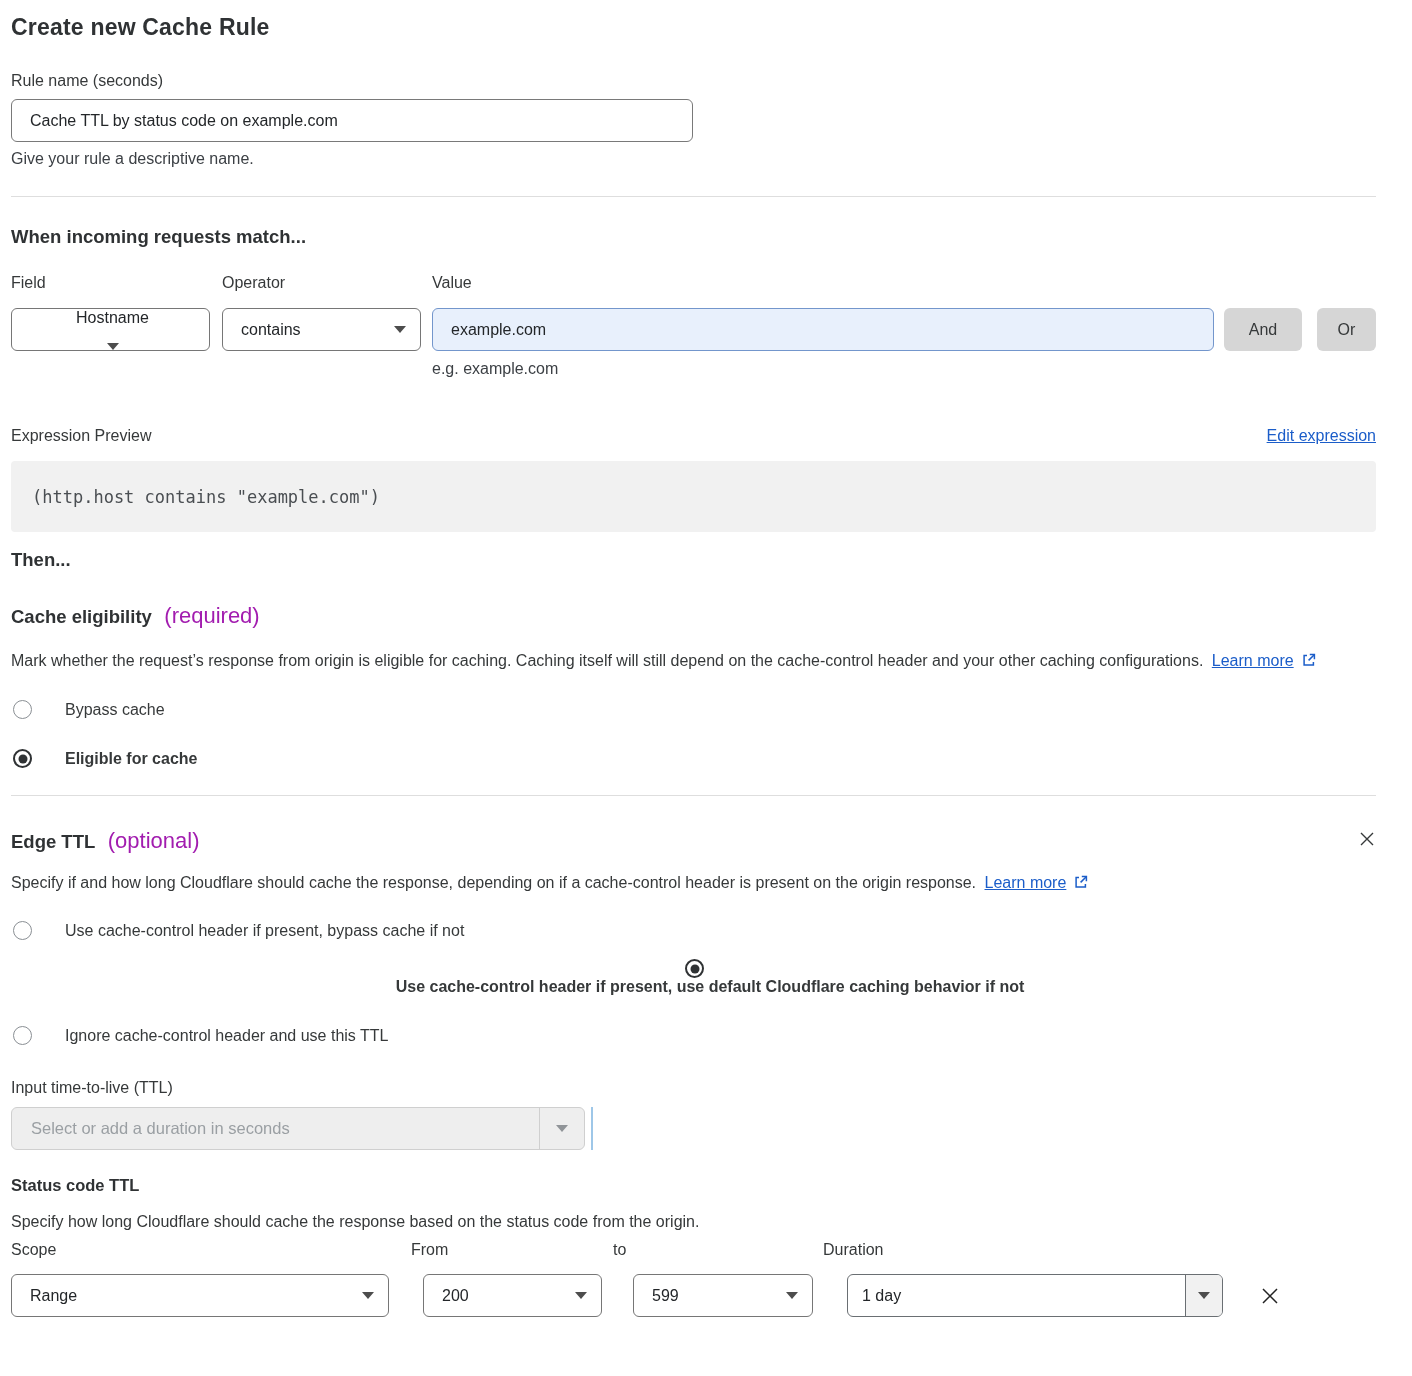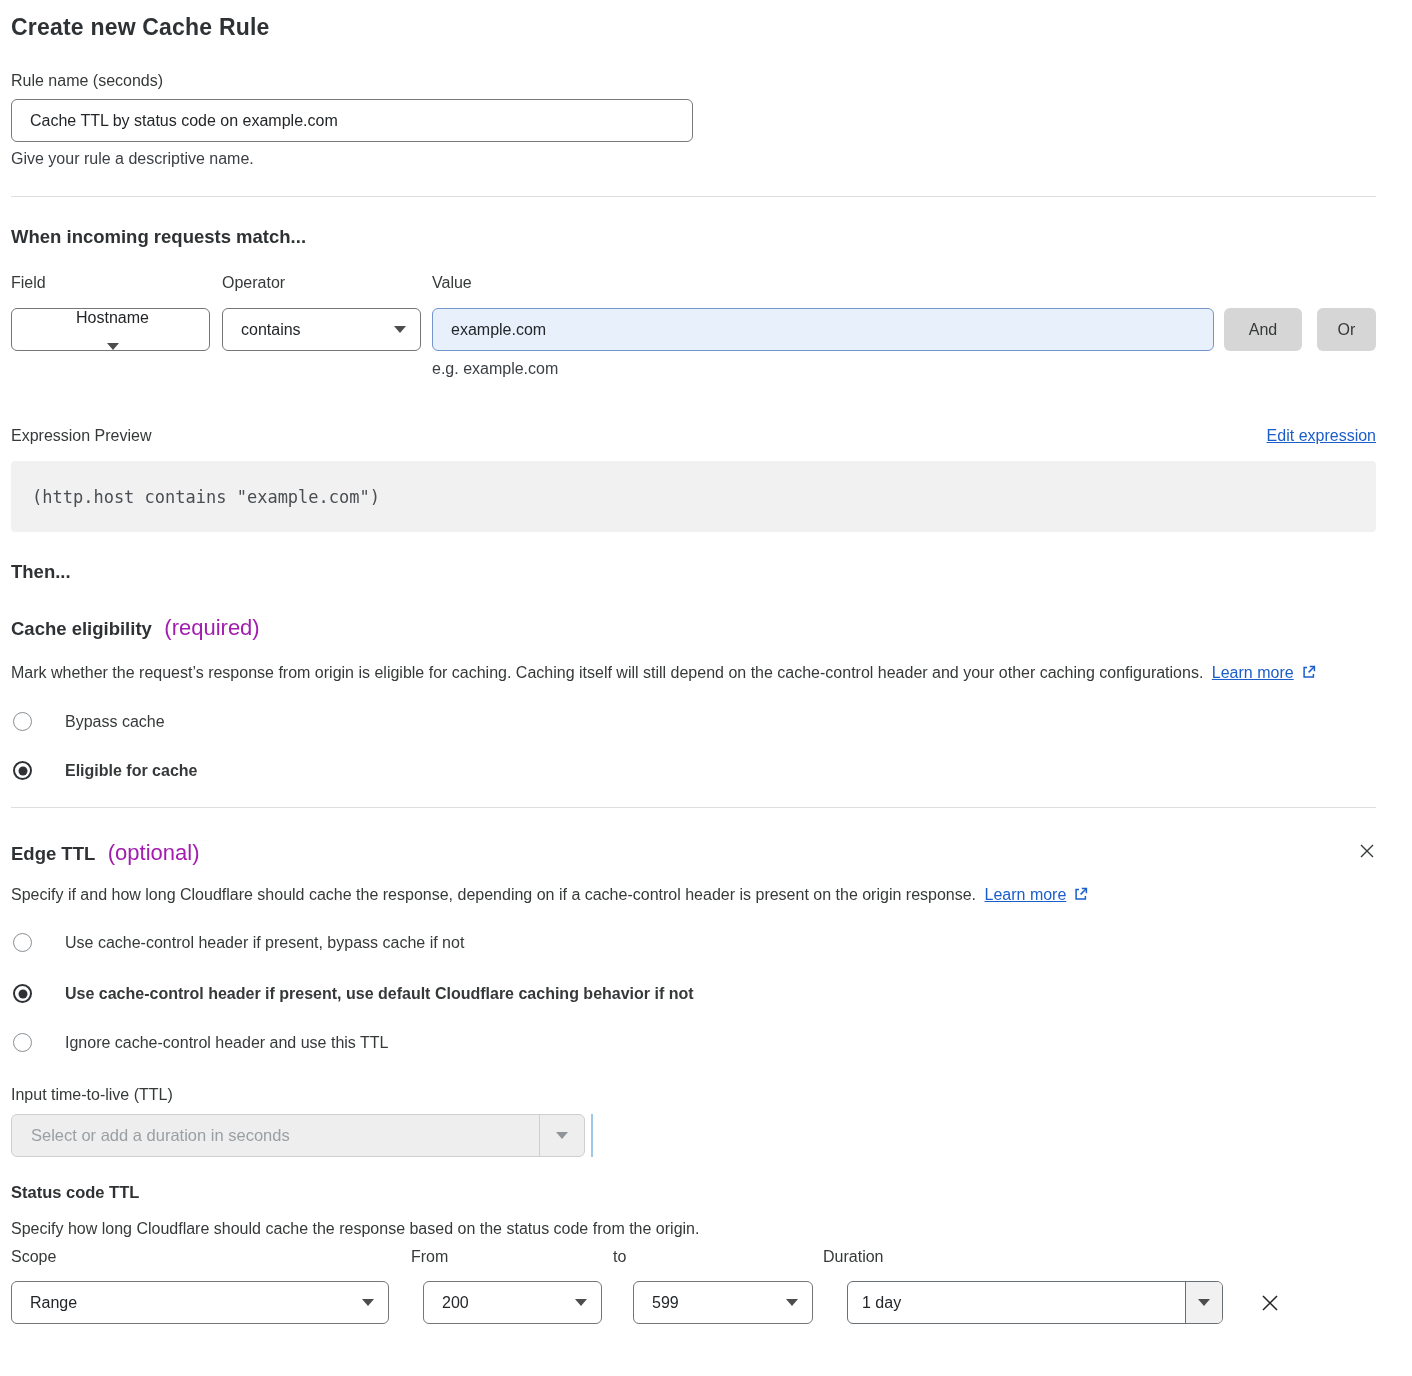--- a/index.html
+++ b/index.html
@@ -157,21 +157,21 @@
 <div class="row" style="margin-top:49px; justify-content:space-between; align-items:baseline;">
   <div class="label">Expression Preview</div>
   <span class="link">Edit expression</span>
 </div>
 
 <div class="code-block" style="margin-top:16px;">
   <span class="code-text">(http.host contains "example.com")</span>
 </div>
 
 
-<div class="h2" style="margin-top:29px;">Then...</div>
+<div class="h2" style="margin-top:17px;">Then...</div>
 
 <div style="margin-top:32px;">
   <span class="h2">Cache eligibility</span>
   <span class="tag">(required)</span>
 </div>
 
 <p class="body-text" style="margin-top:18px; max-width:1345px;">
   <span>Mark whether the request’s response from origin is eligible for caching. Caching itself will still depend on the cache-control header and your other caching configurations.</span>
   <span class="link" style="margin-left:4px;">Learn more</span><svg class="ext-icon" width="16" height="16" viewBox="0 0 16 16" fill="none">
     <path d="M6 3.6H3.1v9.3h9.3V10" stroke="#1b5dc9" stroke-width="1.5"></path>
@@ -210,21 +210,21 @@
     <path d="M6 3.6H3.1v9.3h9.3V10" stroke="#1b5dc9" stroke-width="1.5"></path>
     <path d="M8.8 2.6h4.6v4.6" stroke="#1b5dc9" stroke-width="1.5"></path>
     <path d="M13 3L7.6 8.4" stroke="#1b5dc9" stroke-width="1.5"></path>
   </svg>
 </p>
 
 <div class="radio-row" style="margin-top:24px;">
   <span class="radio"></span>
   <span class="radio-label">Use cache-control header if present, bypass cache if not</span>
 </div>
-<div class="radio-row" style="margin-top:32px;">
+<div class="radio-row" style="margin-top:19px;flex-direction:column;">
   <span class="radio checked"></span>
   <span class="radio-label bold">Use cache-control header if present, use default Cloudflare caching behavior if not</span>
 </div>
 <div class="radio-row" style="margin-top:30px;">
   <span class="radio"></span>
   <span class="radio-label">Ignore cache-control header and use this TTL</span>
 </div>
 
 <div class="label" style="margin-top:34px;">Input time-to-live (TTL)</div>
 

